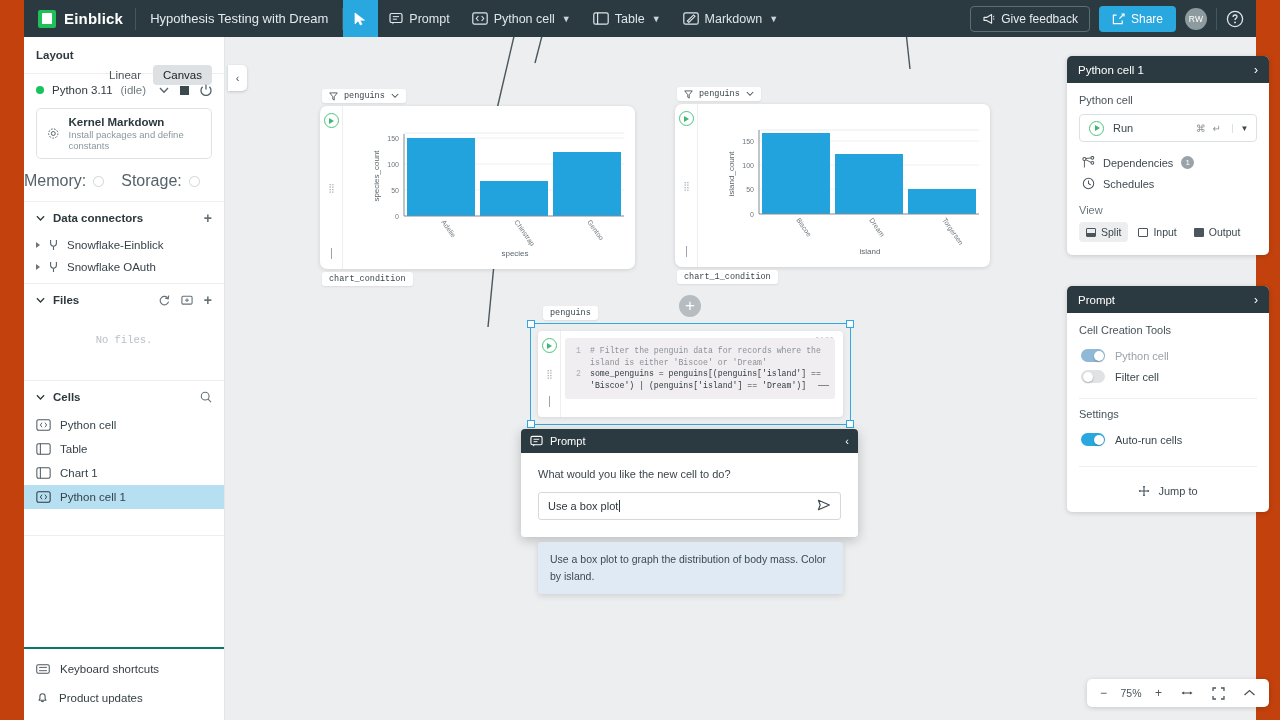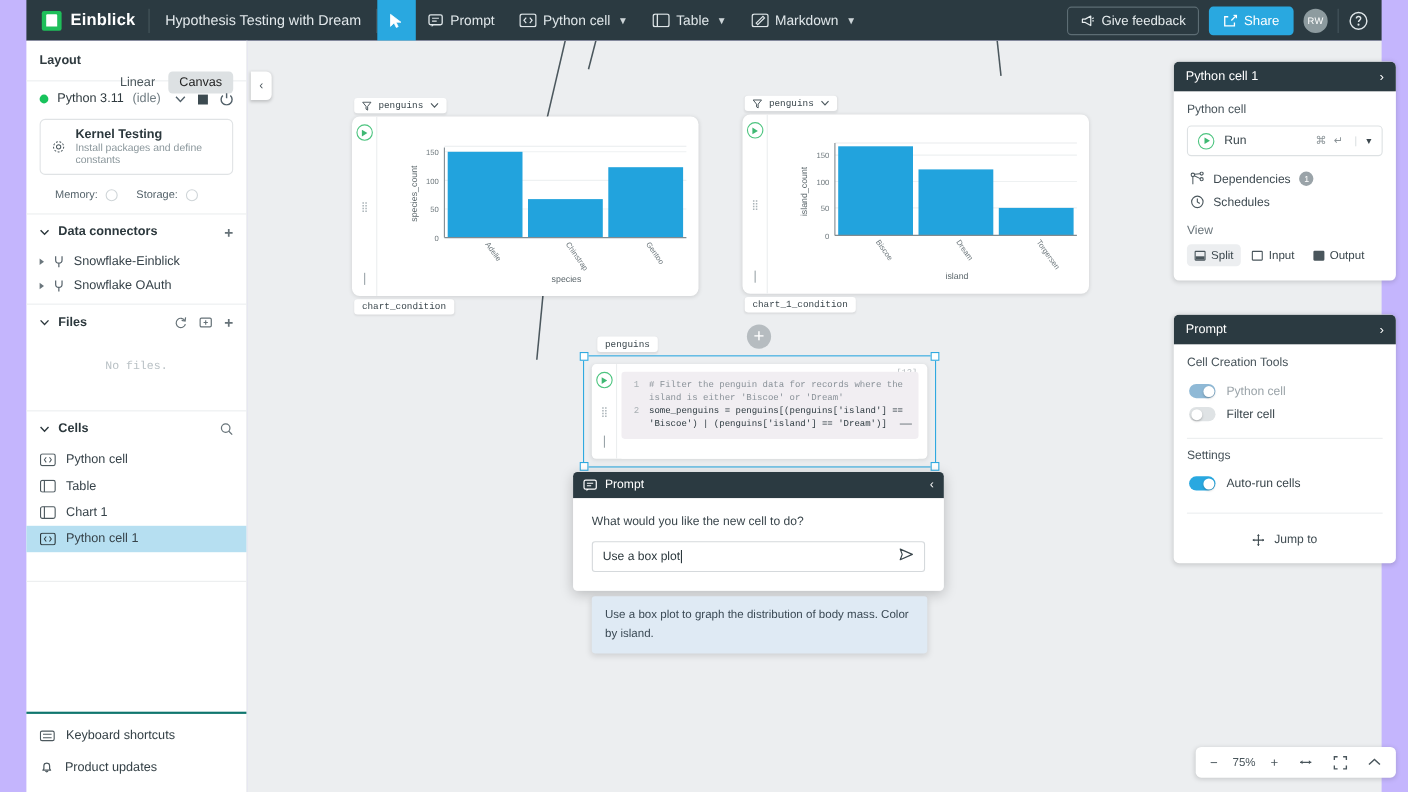--- a/index.html
+++ b/index.html
@@ -2,21 +2,21 @@
 <html><head>
 <meta charset="utf-8">
 <style>
   * { box-sizing: border-box; margin: 0; padding: 0; }
   html, body {
     width: 1280px; height: 720px;
     font-family: "Liberation Sans", sans-serif;
     background: #000;
     overflow: hidden;
   }
-  #app { position: relative; width: 1280px; height: 720px; background: #c4b5fd; }
+  #app { position: relative; width: 1280px; height: 720px; background: #c2410c; }
 
   
   .topbar {
     position: absolute; left: 24px; top: 0; width: 1232px; height: 37px;
     background: #2b3a41; display: flex; align-items: center;
     color: #e8edef; font-size: 12.5px;
   }
   .logo-wrap { display: flex; align-items: center; gap: 8px; padding: 0 12px 0 14px; }
   .logo-mark {
     width: 18px; height: 18px; background: #1fbf5a; border-radius: 2px;
@@ -73,21 +73,21 @@
   .kernel-icons { margin-left: auto; display: flex; align-items: center; gap: 11px; color: #53616a; }
   .sq { width: 9px; height: 9px; background: #3c4a50; }
 
   .kernel-card {
     margin: 8px 12px 4px; border: 1px solid #e0e3e5; border-radius: 5px;
     padding: 7px 10px; display: flex; align-items: center; gap: 9px; cursor: pointer;
   }
   .kernel-card .t1 { font-size: 11.5px; font-weight: bold; color: #2c383d; }
   .kernel-card .t2 { font-size: 9.5px; color: #8b979c; margin-top: 1px; }
 
-  .meter-row { display: flex; align-items: center; gap: 7px; padding: 9px 26px 11px; font-size: 10px; color: #54626a; }
+  .meter-row { display: flex; align-items: center; gap: 7px; padding: 9px 0 11px; font-size: 16px; color: #54626a; }
   .ring { width: 11px; height: 11px; border: 1.6px solid #cfd5d8; border-radius: 50%; }
 
   .sec-head {
     display: flex; align-items: center; gap: 8px; height: 32px; padding: 0 12px;
     font-weight: bold; font-size: 11.5px; color: #2c383d; cursor: pointer;
   }
   .sec-head .tools { margin-left: auto; display: flex; align-items: center; gap: 11px; color: #667278; }
   .chev { width: 9px; height: 9px; }
 
   .conn-item { display: flex; align-items: center; gap: 8px; padding: 5px 12px 5px 12px; cursor: pointer; color: #37434a; }
@@ -370,21 +370,21 @@
               <line x1="6" y1="0.7" x2="6" y2="5.4" stroke="#53616a" stroke-width="1.3"></line>
             </svg>
         </div>
       </div>
       <div class="kernel-card">
         <svg width="15" height="15" viewBox="0 0 16 16">
             <circle cx="8" cy="8" r="2.5" fill="none" stroke="#4c585e" stroke-width="1.2"></circle>
             <circle cx="8" cy="8" r="5.9" fill="none" stroke="#4c585e" stroke-width="1.2" stroke-dasharray="2.2 1.8"></circle>
           </svg>
         <div>
-          <div class="t1">Kernel Testing</div>
+          <div class="t1">Kernel Markdown</div>
           <div class="t2">Install packages and define constants</div>
         </div>
       </div>
       <div class="meter-row">
         <span>Memory:</span>
         <span class="ring"></span>
         <span style="margin-left:10px">Storage:</span>
         <span class="ring"></span>
       </div>
     </div>

